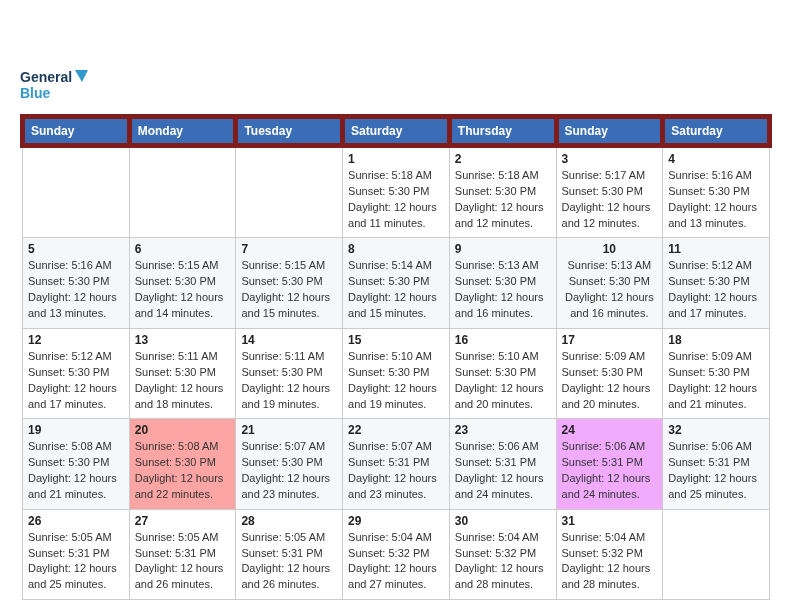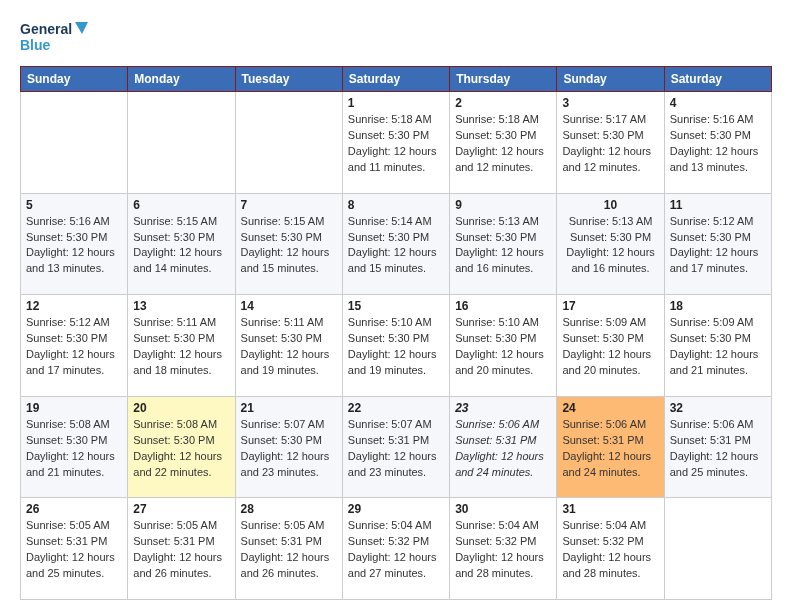--- a/index.html
+++ b/index.html
@@ -20,20 +20,21 @@
     .header {
       display: flex;
       align-items: flex-start;
       justify-content: space-between;
       margin-bottom: 10px;
     }
     .logo {
       display: flex;
       align-items: center;
       gap: 4px;
+      margin-top: 48px;
     }
     .title-block {
       text-align: right;
     }
     .month-title {
       font-size: 36px;
       font-weight: bold;
       color: #222;
       line-height: 1.1;
     }
@@ -49,21 +50,21 @@
       width: 100%;
       table-layout: fixed;
     }
     .calendar th {
       background-color: #3a6db5;
       color: #fff;
       font-size: 12px;
       font-weight: bold;
       text-align: left;
       padding: 5px 6px;
-      border: 1px solid #7f1d1d;
+      border: 5px solid #7f1d1d;
     }
     .calendar td {
       vertical-align: top;
       padding: 4px 5px;
       border: 1px solid #ccc;
       font-size: 9.5px;
       color: #222;
       height: 82px;
       background: #fff;
     }
@@ -253,49 +254,49 @@
           </td>
         </tr>
         <tr>
           <td style="background: rgb(245, 247, 250);">
             <span class="day-number">19</span>
             <div class="day-info" style="white-space: pre-line;">Sunrise: 5:08 AM
 Sunset: 5:30 PM
 Daylight: 12 hours
 and 21 minutes.</div>
           </td>
-          <td style="background: #fef9c3;">
+          <td style="background: #fca5a5;">
             <span class="day-number">20</span>
             <div class="day-info" style="white-space: pre-line;">Sunrise: 5:08 AM
 Sunset: 5:30 PM
 Daylight: 12 hours
 and 22 minutes.</div>
           </td>
           <td style="background: rgb(245, 247, 250);">
             <span class="day-number">21</span>
             <div class="day-info" style="white-space: pre-line;">Sunrise: 5:07 AM
 Sunset: 5:30 PM
 Daylight: 12 hours
 and 23 minutes.</div>
           </td>
           <td style="background: rgb(245, 247, 250);">
             <span class="day-number">22</span>
             <div class="day-info" style="white-space: pre-line;">Sunrise: 5:07 AM
 Sunset: 5:31 PM
 Daylight: 12 hours
 and 23 minutes.</div>
           </td>
-          <td style="background: rgb(245, 247, 250); font-style: italic;">
+          <td style="background: rgb(245, 247, 250);">
             <span class="day-number">23</span>
             <div class="day-info" style="white-space: pre-line;">Sunrise: 5:06 AM
 Sunset: 5:31 PM
 Daylight: 12 hours
 and 24 minutes.</div>
           </td>
-          <td style="background: #fdba74;">
+          <td style="background: #f0abfc;">
             <span class="day-number">24</span>
             <div class="day-info" style="white-space: pre-line;">Sunrise: 5:06 AM
 Sunset: 5:31 PM
 Daylight: 12 hours
 and 24 minutes.</div>
           </td>
           <td style="background: rgb(245, 247, 250);">
             <span class="day-number">32</span>
             <div class="day-info" style="white-space: pre-line;">Sunrise: 5:06 AM
 Sunset: 5:31 PM

